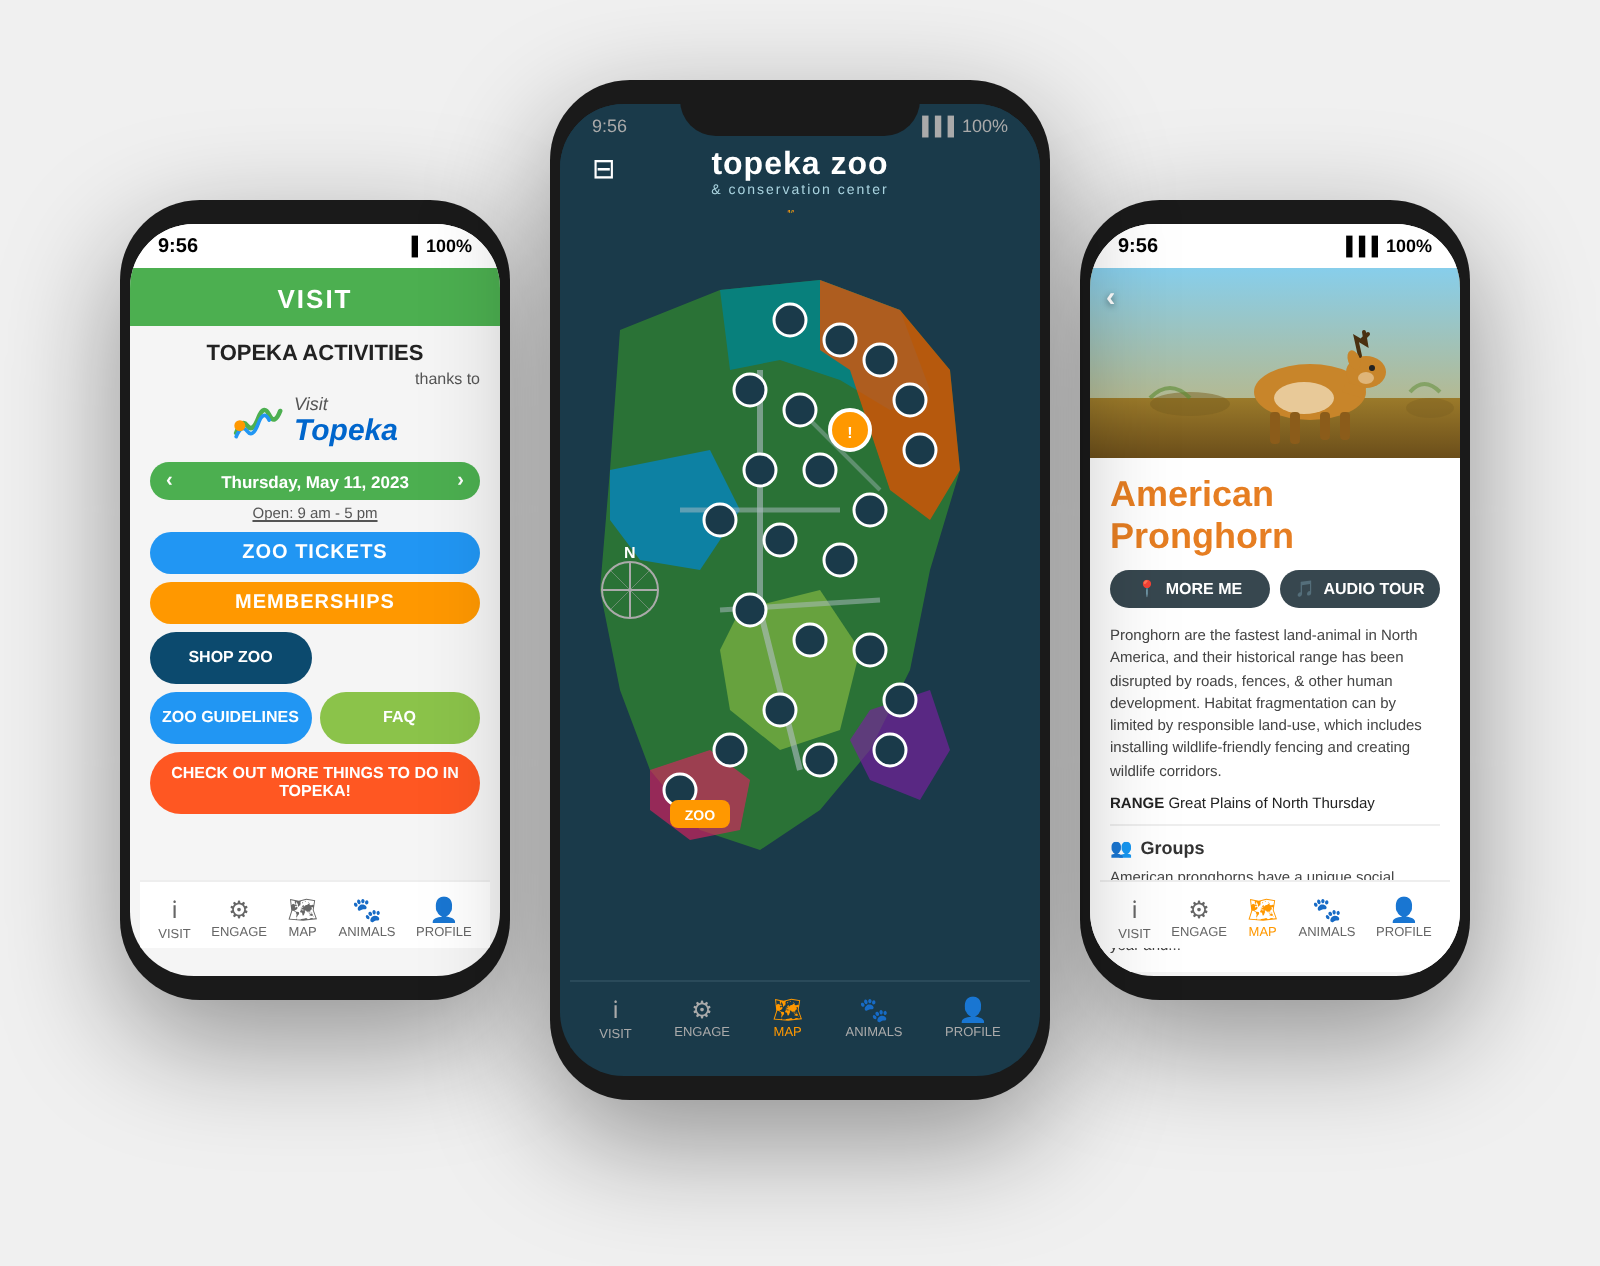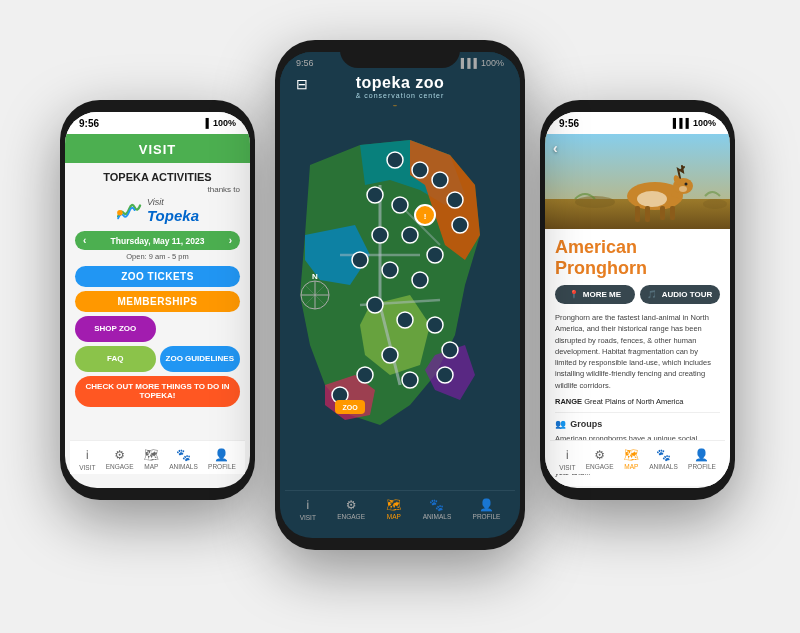--- a/index.html
+++ b/index.html
@@ -136,20 +136,21 @@
     }
     .date-arrow {
       font-size: 10px;
       font-weight: 900;
     }
     .open-hours {
       text-align: center;
       font-size: 7.5px;
       color: #555;
       margin-bottom: 5px;
+      text-decoration: underline;
     }
     .btn-full {
       display: block;
       width: 100%;
       text-align: center;
       border: none;
       border-radius: 20px;
       padding: 5px 0;
       font-size: 10px;
       font-weight: 700;
@@ -171,21 +172,21 @@
       border: none;
       border-radius: 20px;
       padding: 8px 4px;
       font-size: 8px;
       font-weight: 700;
       color: white;
       cursor: pointer;
       line-height: 1.2;
     }
     .btn-purple { background: #9c27b0; }
-    .btn-teal { background: #a21caf; }
+    .btn-teal { background: #0c4a6e; }
     .btn-yellow-green { background: #8bc34a; }
     .btn-check-more {
       display: block;
       width: 100%;
       text-align: center;
       background: #ff5722;
       color: white;
       border: none;
       border-radius: 20px;
       padding: 6px 4px;
@@ -432,22 +433,22 @@
         <span>Thursday, May 11, 2023</span>
         <span class="date-arrow">›</span>
       </div>
       <div class="open-hours">Open: 9 am - 5 pm</div>
       <button class="btn-full btn-blue">ZOO TICKETS</button>
       <button class="btn-full btn-orange">MEMBERSHIPS</button>
       <div class="btn-row">
         <button class="btn-half btn-teal">SHOP ZOO</button>
       </div>
       <div class="btn-row">
+        <button class="btn-half btn-blue">ZOO GUIDELINES</button>
         <button class="btn-half btn-yellow-green">FAQ</button>
-        <button class="btn-half btn-blue">ZOO GUIDELINES</button>
       </div>
       <button class="btn-check-more">CHECK OUT MORE THINGS TO DO IN TOPEKA!</button>
     </div>
     <div class="left-nav">
       <div class="nav-item">
         <span class="nav-icon">ℹ</span>
         <span>VISIT</span>
       </div>
       <div class="nav-item">
         <span class="nav-icon">⚙</span>
@@ -638,21 +639,21 @@
           <span>MORE ME</span>
         </button>
         <button class="action-btn">
           <span>🎵</span>
           <span>AUDIO TOUR</span>
         </button>
       </div>
       <p class="animal-desc">Pronghorn are the fastest land-animal in North America, and their historical range has been disrupted by roads, fences, &amp; other human development. Habitat fragmentation can by limited by responsible land-use, which includes installing wildlife-friendly fencing and creating wildlife corridors.</p>
       <div class="range-label">
         <strong>RANGE</strong>
-        <span>Great Plains of North America</span>
+        <span>Great Plains of North Thursday</span>
       </div>
       <div class="groups-section">
         <div class="groups-header">
           <span>👥</span>
           <span>Groups</span>
         </div>
         <p class="groups-text">American pronghorns have a unique social structure and can form large herds, bachelor groups, or stay solitary, depending on the time of year and...</p>
       </div>
     </div>
     <div class="right-nav">

